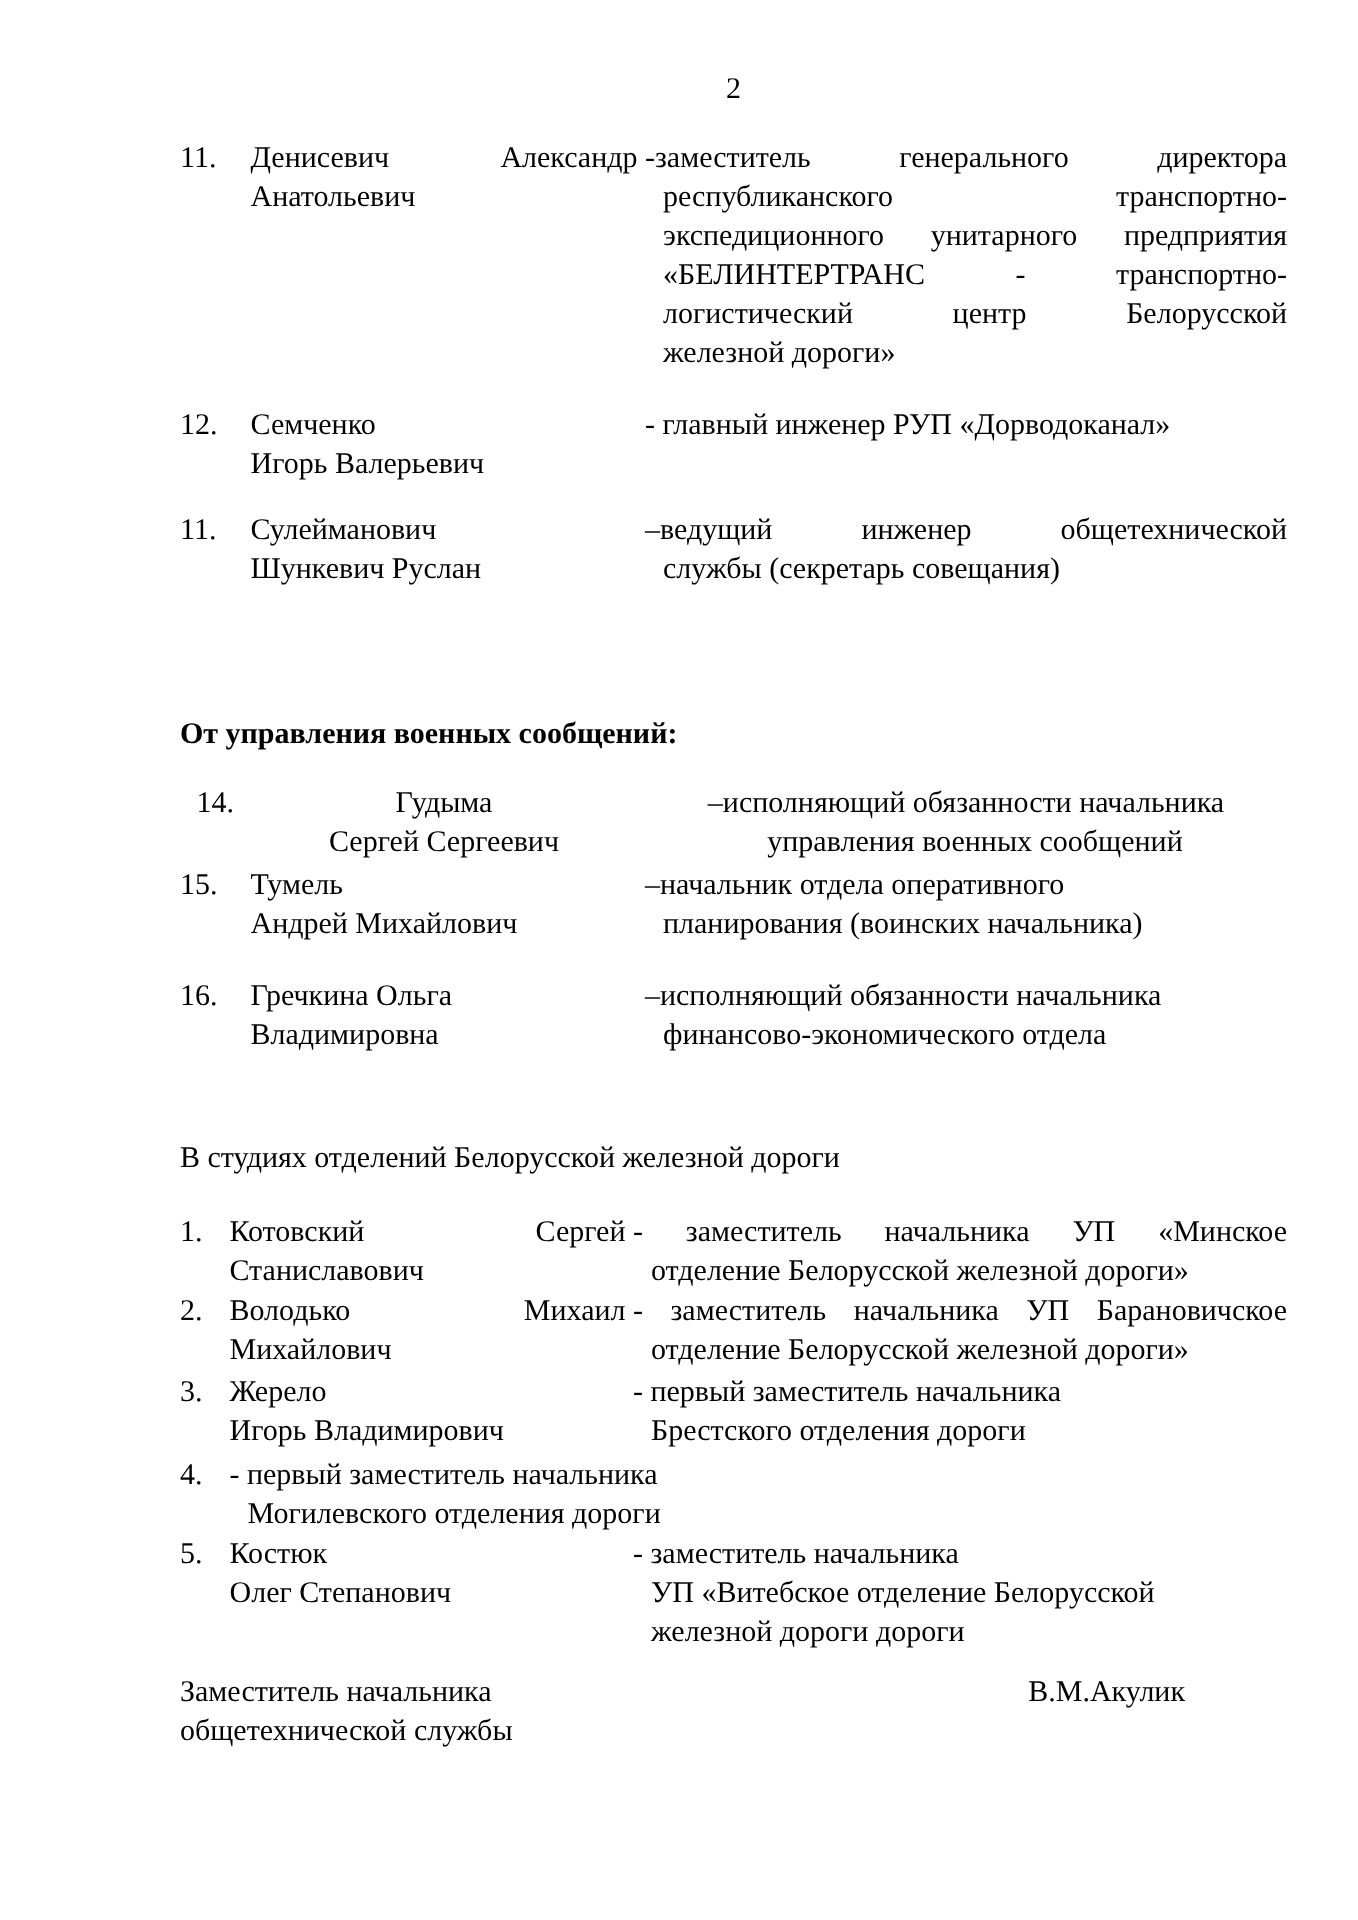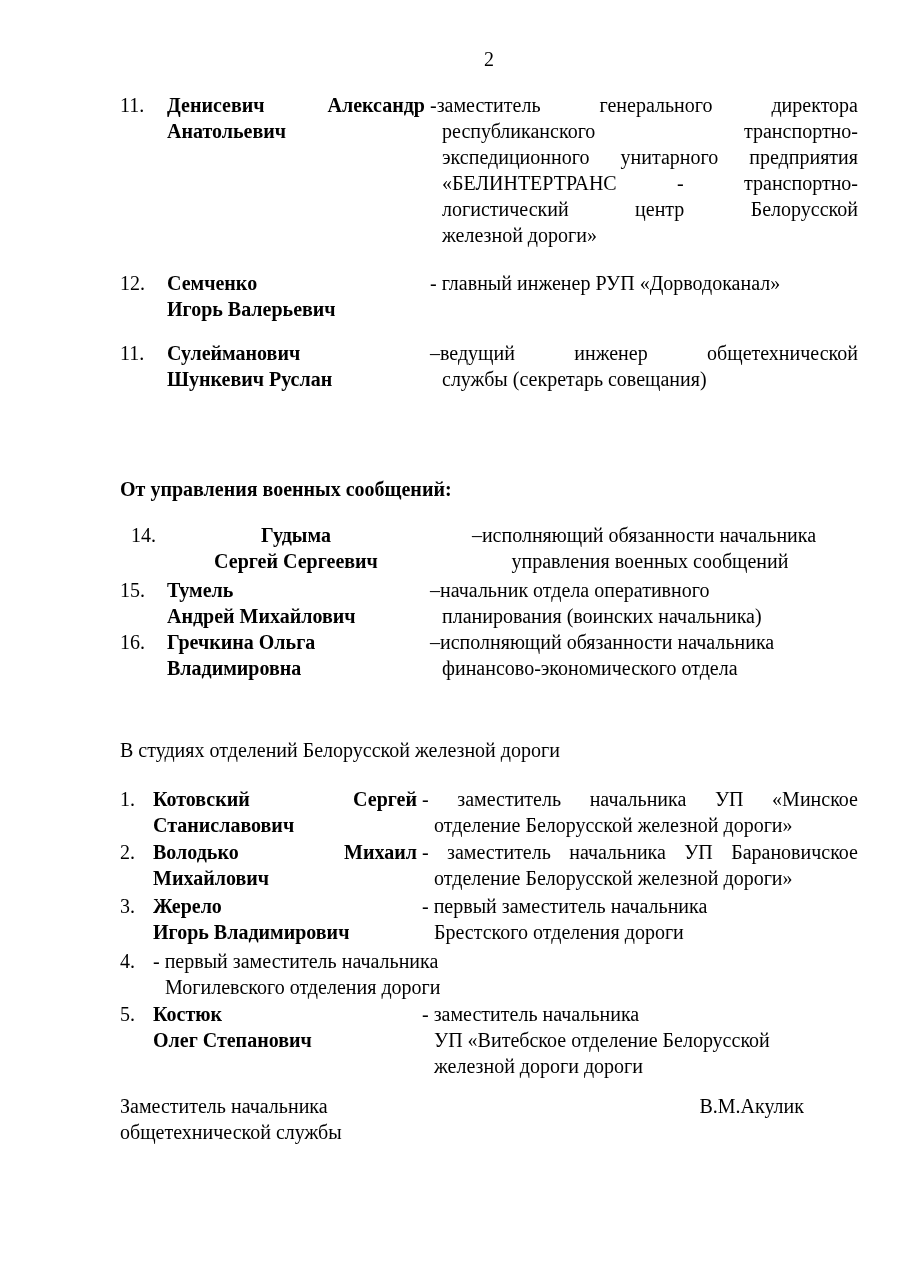--- a/index.html
+++ b/index.html
@@ -15,45 +15,45 @@
   .content { padding: 0 47px 0 120px; }
 
   .pagenum { margin-top: 46px; text-align: center; }
 
   .heading { }
   #heading1 { margin-top: 84px; font-weight: bold; }
   #heading2 { margin-top: 56px; }
 
   .row { display: flex; align-items: flex-start; }
   .num  { flex: 0 0 47px; }
-  .name { flex: 0 0 258px; margin-right: 5px; font-weight: bold; }
+  .name { flex: 0 0 258px; margin-right: 5px; font-weight: normal; }
   .role { flex: 1; padding-left: 12px; }
   .role .ln:first-child { text-indent: -12px; }
 
   .list2 .num  { flex: 0 0 33px; }
   .list2 .name { flex: 0 0 264px; margin-right: 5px; }
 
   
   .jl .ln { text-align: justify; text-align-last: justify; -moz-text-align-last: justify; }
   .jl .ln:last-child { text-align: left; text-align-last: left; -moz-text-align-last: left; }
 
   #item11 { margin-top: 20px; }
   #item12 { margin-top: 22px; }
   #item13 { margin-top: 18px; }
   #item14 { margin-top: 20px; text-align: center; }
   #item15 { margin-top: 3px; }
-  #item16 { }
+  #item16 { margin-top: 22px; }
   #item1  { margin-top: 23px; }
   #item2  { margin-top: 1px; }
   #item3  { margin-top: 2px; }
   #item4  { margin-top: 3px; }
   #item5  { margin-top: 1px; }
 
   .footer { display: flex; margin-top: 14px; justify-content: center; }
-  .footer .sig { margin-left: auto; margin-right: 54px; }
+  .footer .sig { margin-left: auto; margin-right: 68px; }
 </style>
 </head>
 <body>
 
 <div class="page">
   <div class="content">
 
     <div class="pagenum">2</div>
 
     <div class="row list1" id="item11">

